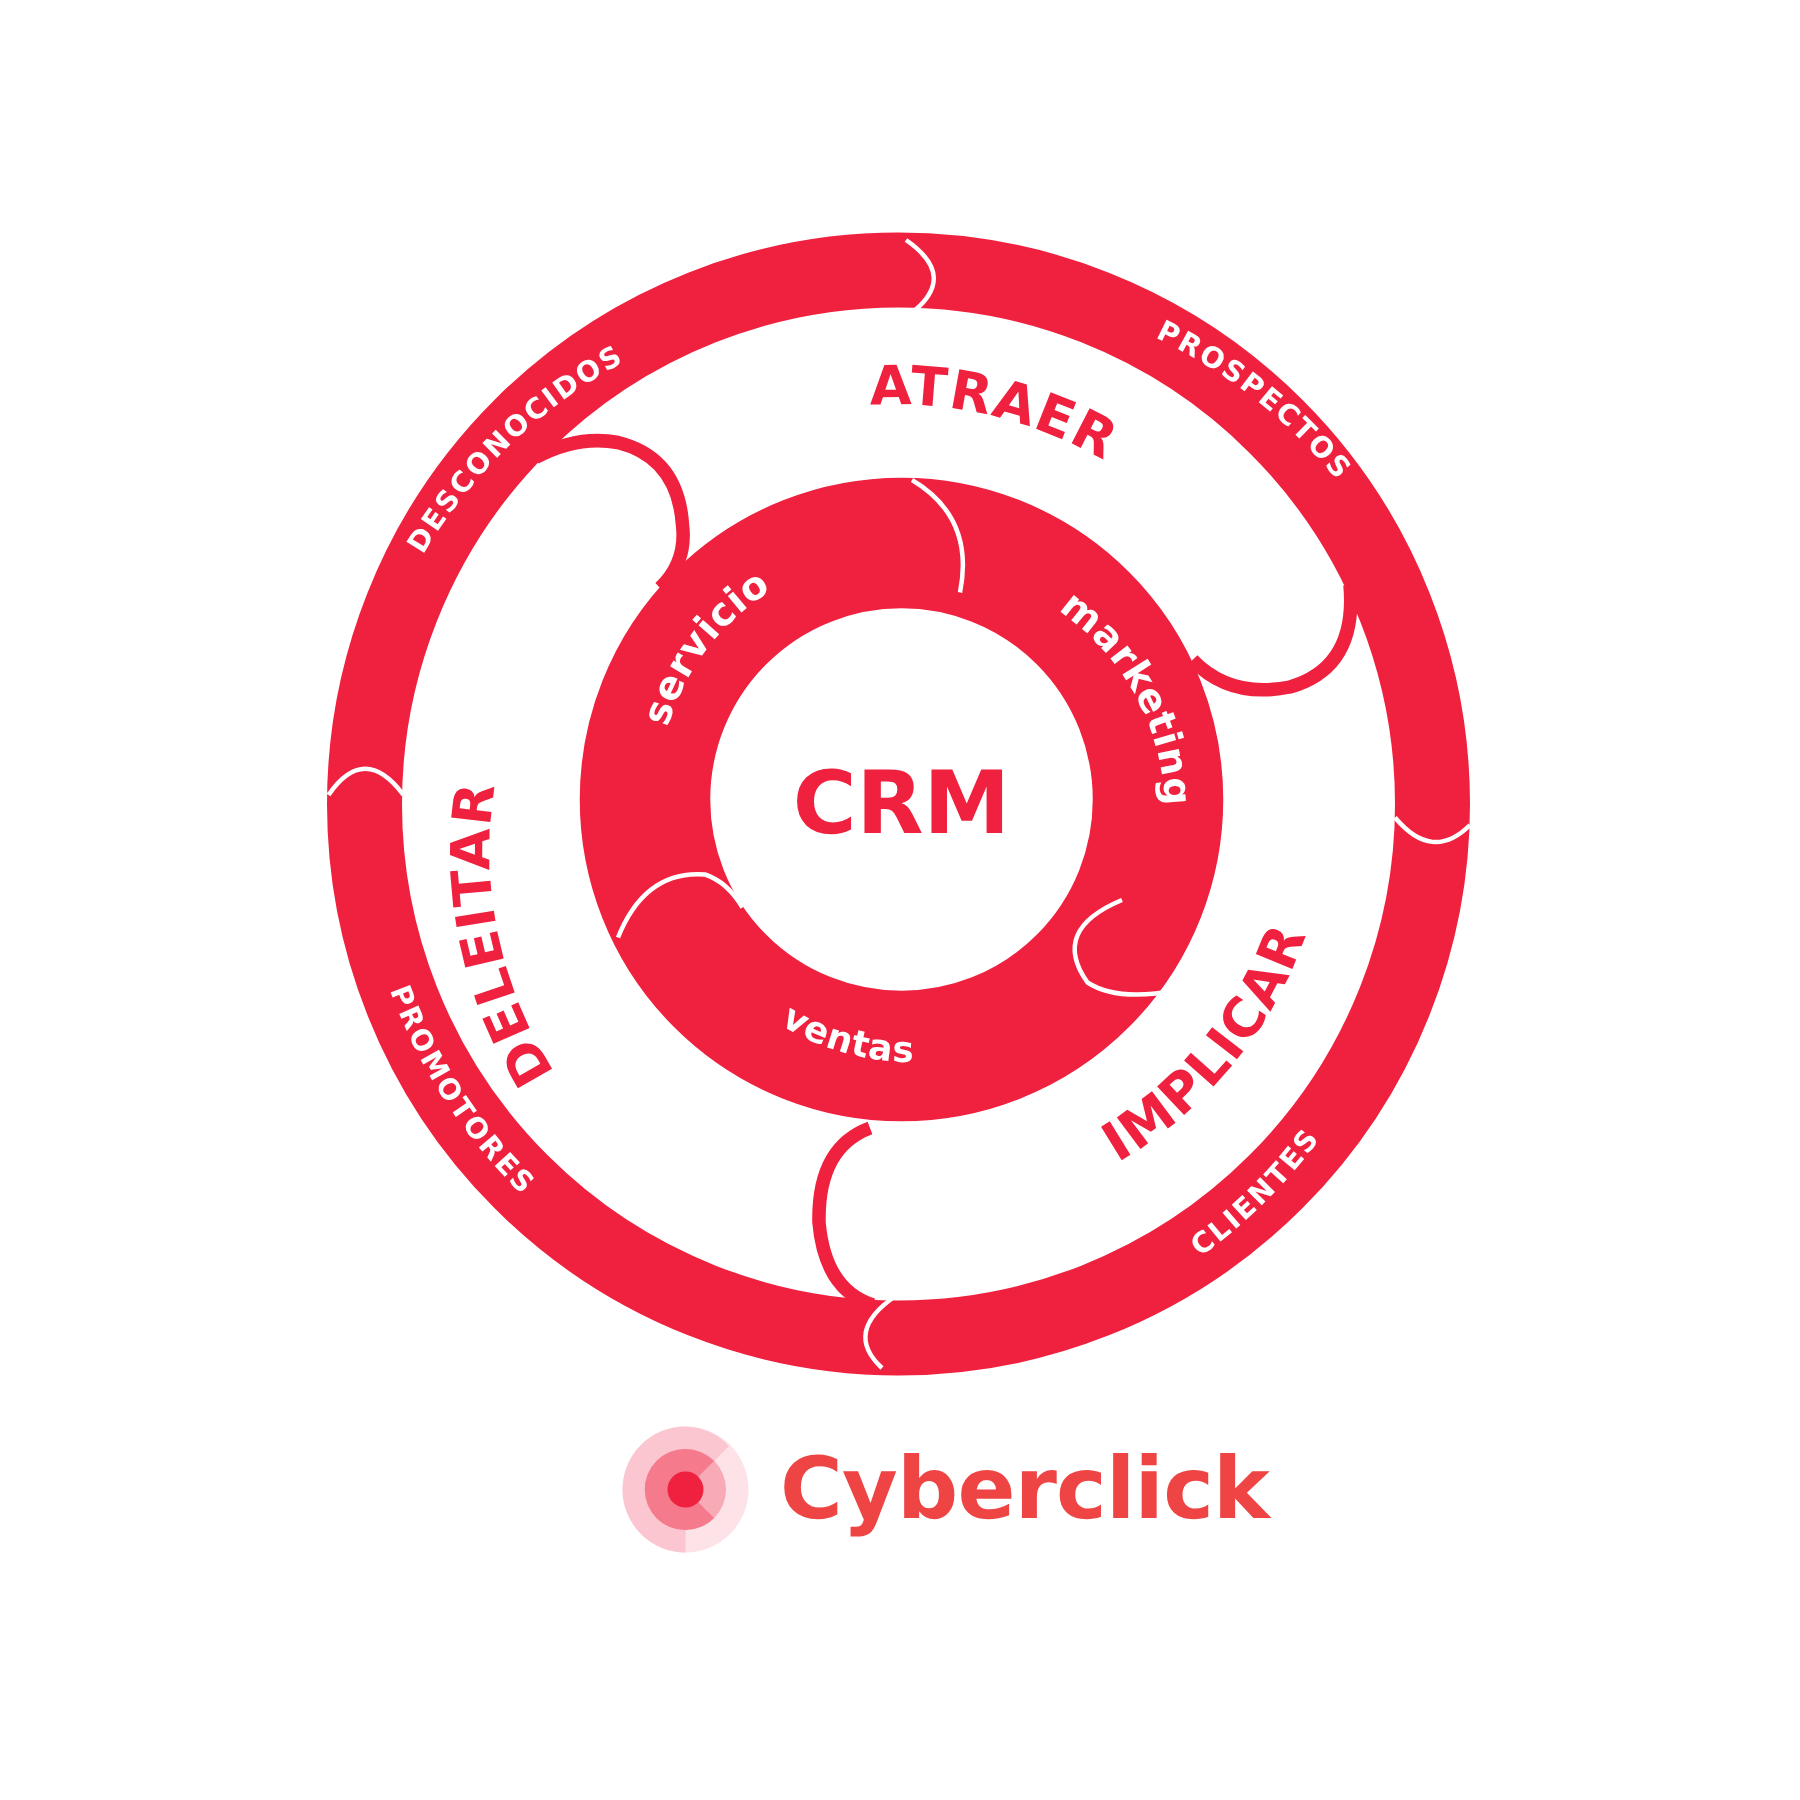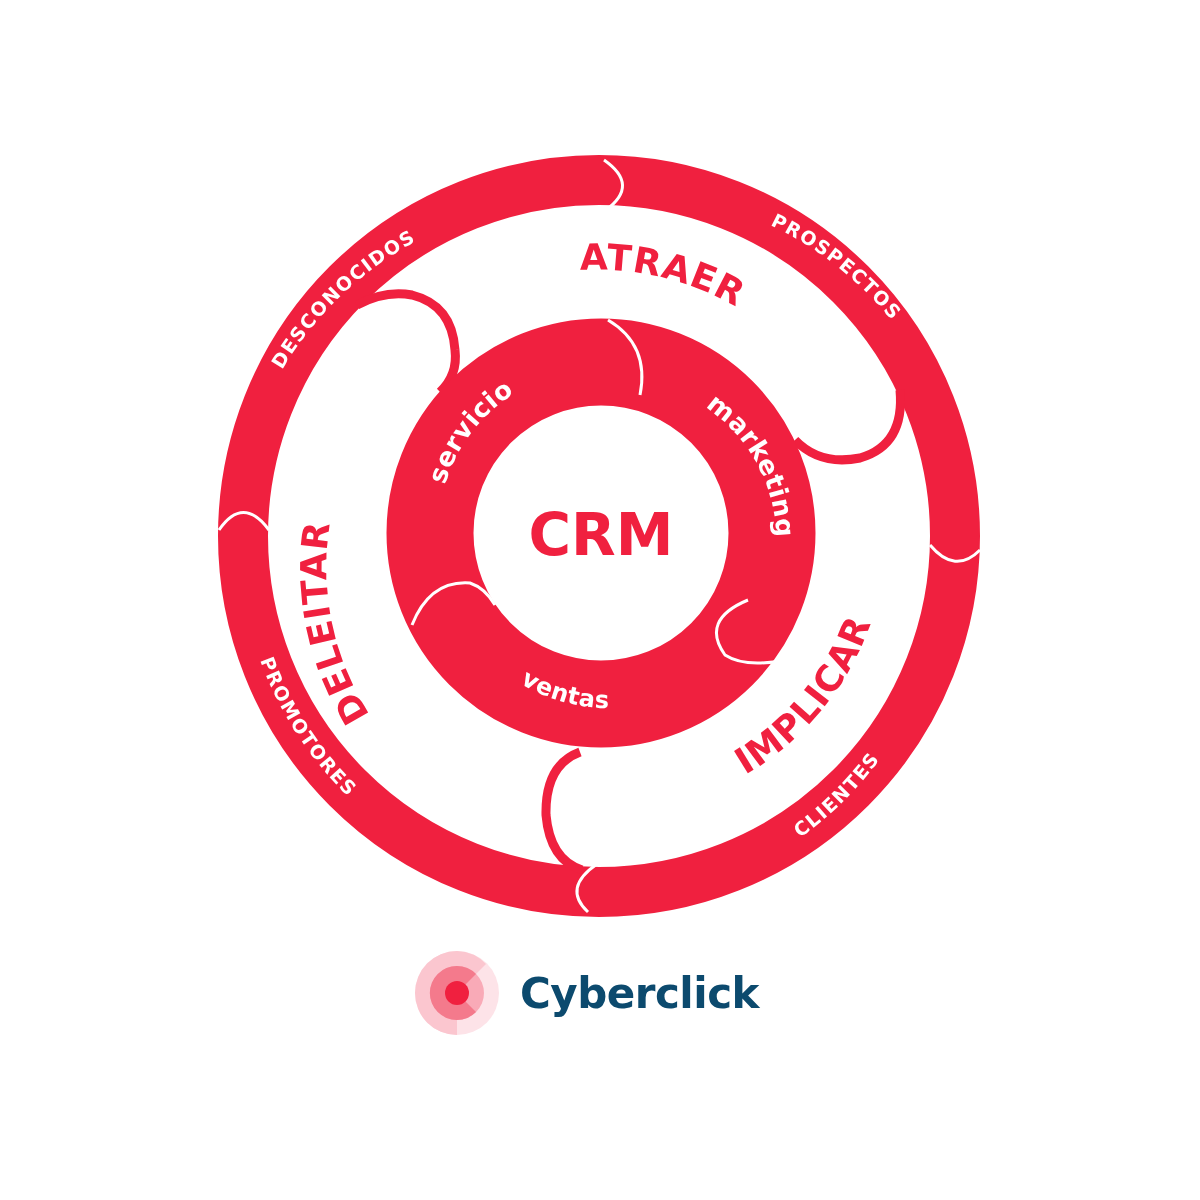--- a/index.html
+++ b/index.html
@@ -3,21 +3,21 @@
 <meta charset="utf-8">
 <style>
   html, body { margin: 0; padding: 0; background: #ffffff; }
   body { width: 1200px; height: 1200px; position: relative; overflow: hidden; font-family: "DejaVu Sans", sans-serif; }
   #diagram { position: absolute; left: 0; top: 0; width: 1200px; height: 1200px; }
   .ring-label { font-family: "DejaVu Sans", sans-serif; font-weight: bold; fill: #ffffff; letter-spacing: 1.5px; }
   .stage-label { font-family: "DejaVu Sans", sans-serif; font-weight: bold; fill: #f0203f; letter-spacing: 1px; }
   .dept-label { font-family: "DejaVu Sans", sans-serif; font-weight: bold; fill: #ffffff; letter-spacing: 0.5px; }
   .crm-label { font-family: "DejaVu Sans", sans-serif; font-weight: bold; fill: #f0203f; }
   #logo { position: absolute; left: 414px; top: 950px; height: 86px; display: flex; align-items: center; }
-  #logo-text { font-family: "DejaVu Sans", sans-serif; font-weight: bold; font-size: 42px; color: #0c4a6e; margin-left: 20px; letter-spacing: -0.5px; }
+  #logo-text { font-family: "DejaVu Sans", sans-serif; font-weight: bold; font-size: 57px; color: #ef4444; margin-left: 20px; letter-spacing: -0.5px; }
 </style>
 </head>
 <body>
 
 <svg id="diagram" viewBox="0 0 1200 1200" xmlns="http://www.w3.org/2000/svg">
   <defs>
 
     <path id="p-desconocidos" d="M 282 370 A 345 345 0 0 1 470 218" fill="none"></path>
     <path id="p-prospectos" d="M 770 225 A 345 345 0 0 1 925 370" fill="none"></path>
     <path id="p-clientes" d="M 800 838 A 362 362 0 0 0 905 720" fill="none"></path>

